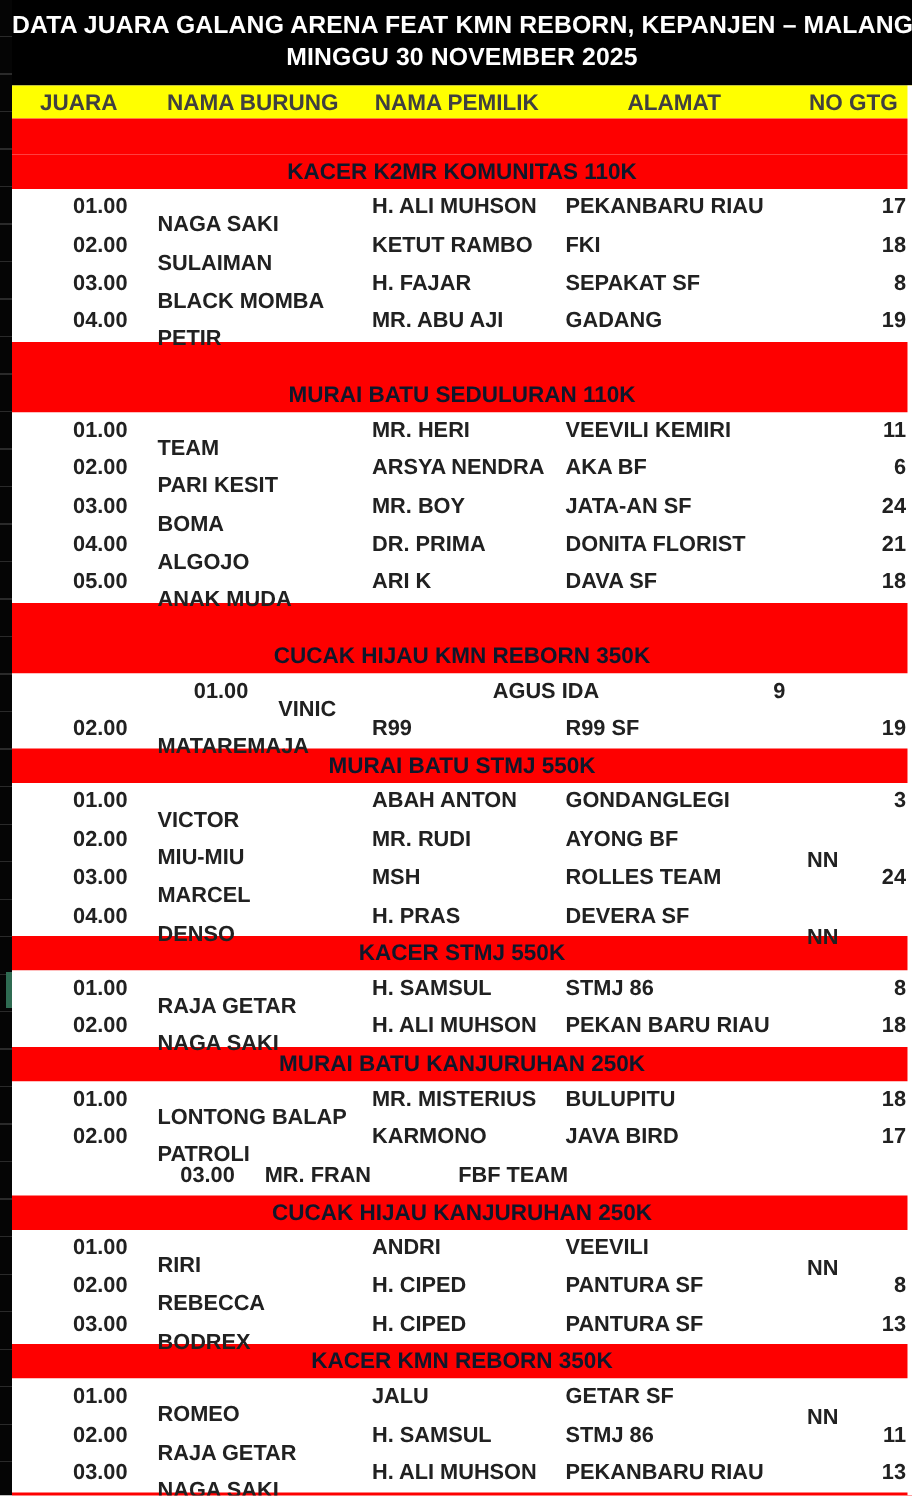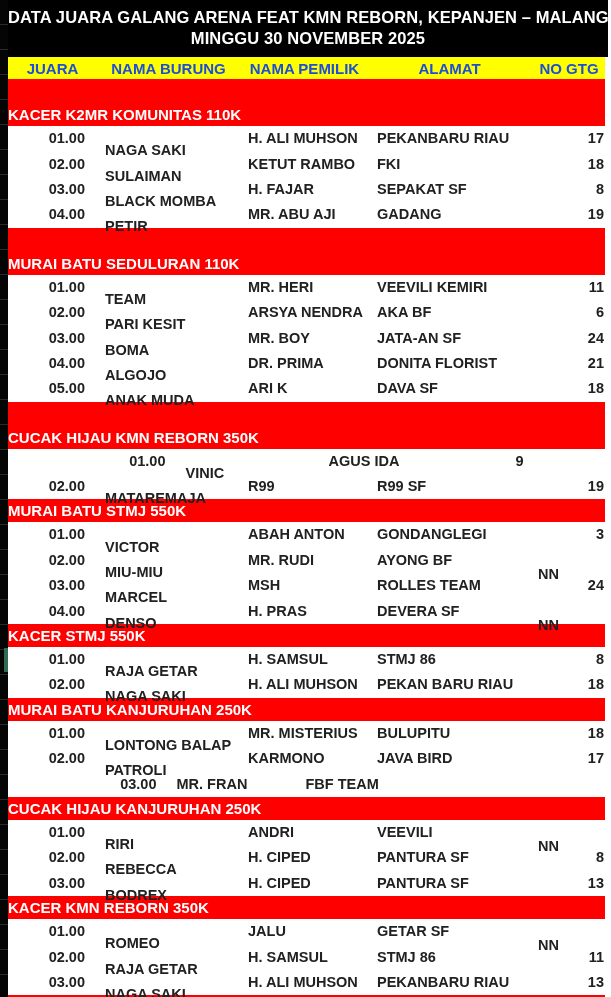--- a/index.html
+++ b/index.html
@@ -29,28 +29,28 @@
   .title-block .t1, .title-block .t2 {
     font-size: 16.5px; font-weight: bold; line-height: 21px; letter-spacing: 0.1px;
     white-space: nowrap;
   }
 
   .header-row {
     display: flex; width: 100%; height: 22px; background: #ffff00;
     align-items: center;
   }
   .header-row .hcell {
-    font-size: 15px; font-weight: bold; color: #1d4ed8; text-align: center;
+    font-size: 15px; font-weight: bold; color: #404040; text-align: center;
     white-space: nowrap; overflow: hidden;
   }
 
   .spacer-row { width: 100%; height: 24px; background: #fe0000; }
   .section-title {
-    width: 100%; height: 23px; background: #fe0000; color: #ffffff;
-    font-size: 15px; font-weight: bold; text-align: left; line-height: 23px;
+    width: 100%; height: 23px; background: #fe0000; color: #0f172a;
+    font-size: 15px; font-weight: bold; text-align: center; line-height: 23px;
     white-space: nowrap; overflow: hidden;
   }
 
   .data-row {
     display: flex; width: 100%; height: 25.4px; background: #ffffff;
     align-items: center;
     justify-content: center;
   }
   .cell {
     font-size: 14.5px; font-weight: bold; color: #212121;

